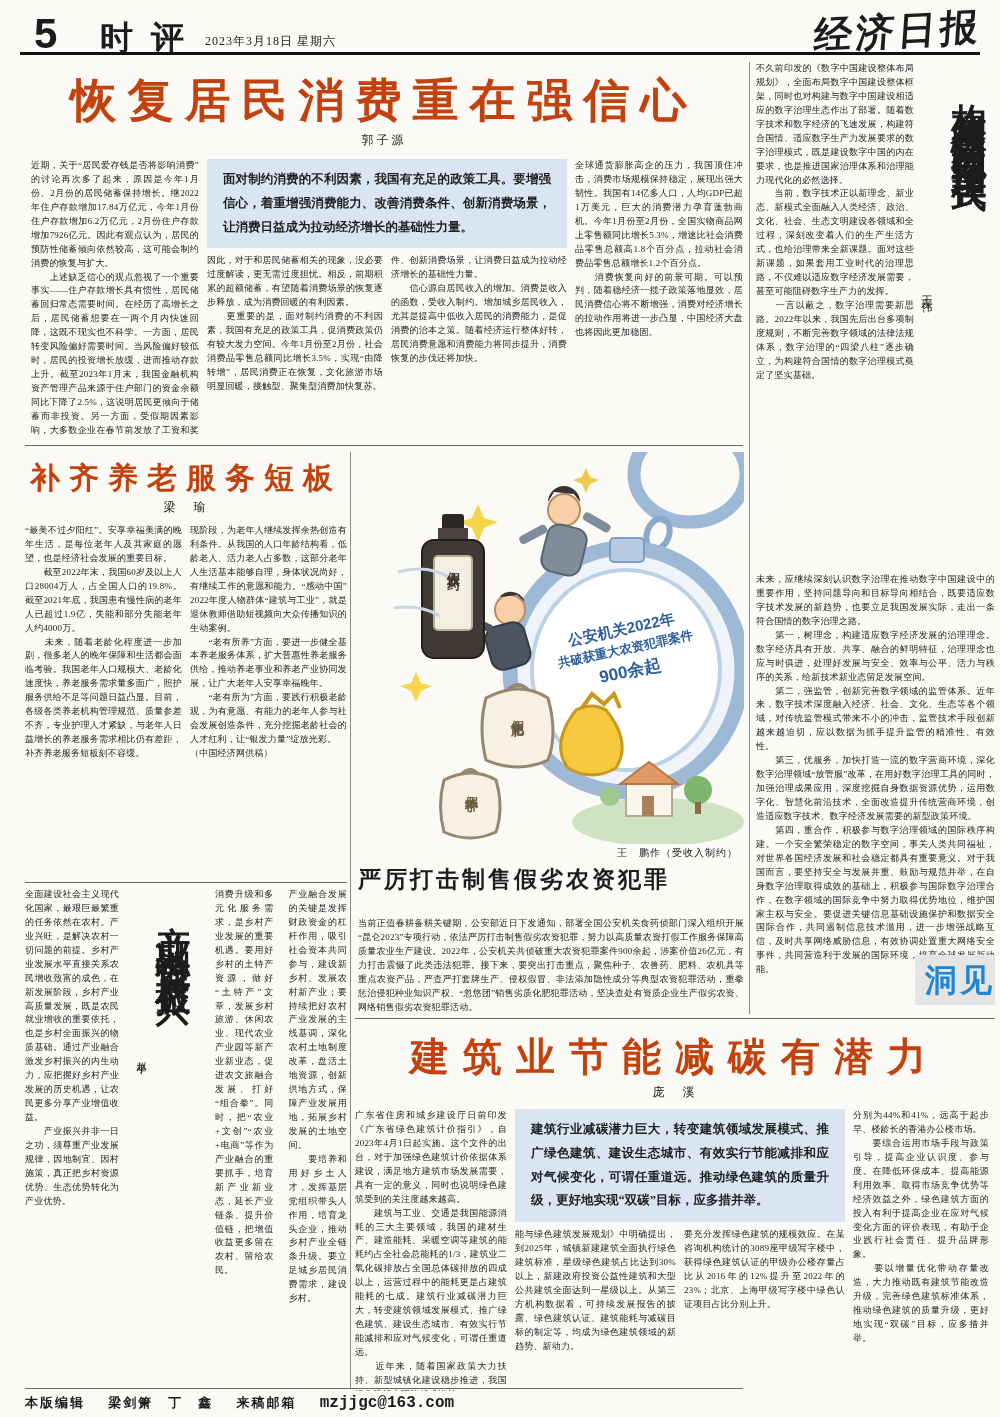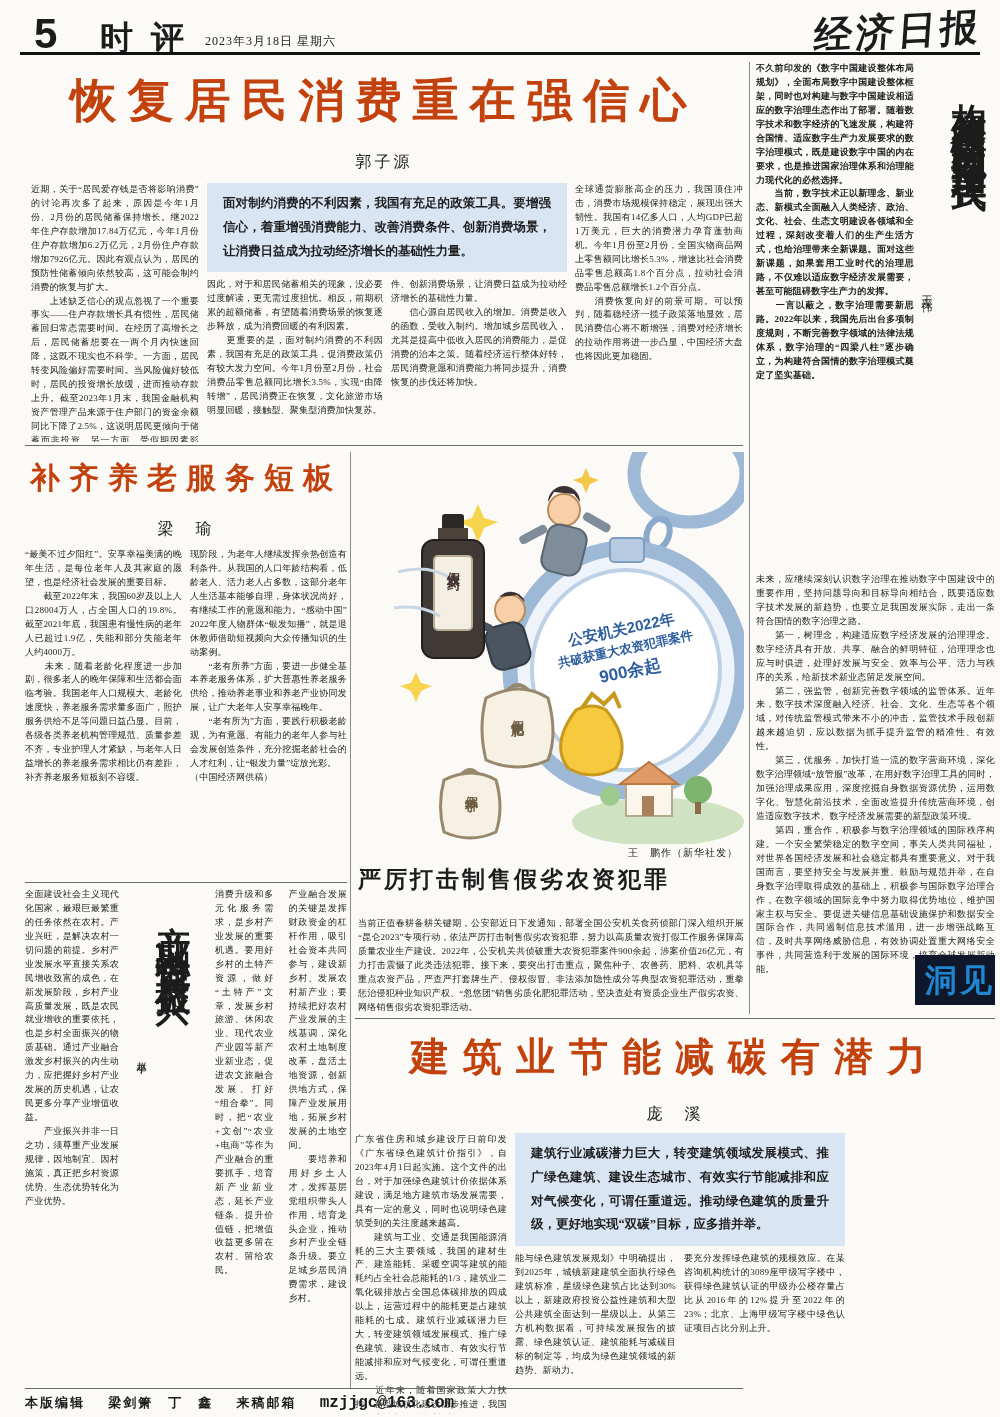--- a/index.html
+++ b/index.html
@@ -9,42 +9,42 @@
   
   .hdr-num{left:34px;top:10px;font-family:"Liberation Sans",sans-serif;font-size:42px;font-weight:900;}
   .hdr-section{left:100px;top:16px;font-family:"Liberation Sans",sans-serif;font-size:33px;font-weight:900;letter-spacing:18px;}
   .hdr-date{left:205px;top:33px;font-size:12px;letter-spacing:1px;}
   .masthead{right:18px;top:6px;font-size:38px;font-weight:900;font-family:"Liberation Serif",serif;transform:rotate(-3deg) skewX(-7deg);letter-spacing:4px;}
   .hdr-rule{left:20px;top:52px;width:960px;height:3px;background:#111;}
   
   .vrule{width:1px;background:#8a8a8a;}
   .hrule{height:1px;background:#6a6a6a;}
   .headline{font-family:"Liberation Sans",sans-serif;font-weight:900;text-align:center;color:#c2410c;}
-  .byline{text-align:center;font-size:16px;letter-spacing:3px;margin-top:20px;}
+  .byline{text-align:center;font-size:12px;letter-spacing:3px;margin-top:0;}
   .bodytext{font-size:9px;line-height:1.55;text-align:justify;white-space:pre-line;letter-spacing:.2px;color:#222;}
   .cols{display:flex;gap:8px;}
   .col{flex:1;overflow:hidden;}
   .hl-box{background:#d9e5f3;font-size:12.5px;font-weight:700;line-height:1.9;padding:9px 16px;text-align:justify;color:#1e1e1e;}
   
   #main-article{left:25px;top:62px;width:718px;height:380px;overflow:hidden;}
   #main-article .headline{font-size:46px;letter-spacing:11px;margin-top:8px;}
   #main-article .body{margin-top:10px;height:278px;justify-content:flex-end;}
   #main-article .c-side{width:168px;flex:none;}
   #main-article .mid{width:360px;flex:none;display:flex;flex-direction:column;gap:6px;overflow:hidden;}
   #main-article .mid .inner{flex:1;overflow:hidden;}
   
   #right-rail{left:756px;top:62px;width:239px;height:952px;overflow:hidden;}
   .rail-top{display:flex;gap:6px;height:505px;overflow:hidden;}
-  .rail-top .rail-text{width:158px;overflow:hidden;font-weight:bold;}
+  .rail-top .rail-text{width:158px;overflow:hidden;}
   .rail-titlewrap{position:relative;width:72px;}
   .v-title{writing-mode:vertical-rl;text-orientation:upright;font-family:"Liberation Sans",sans-serif;font-weight:900;}
   .rail-titlewrap .v-title{position:absolute;right:0;top:14px;font-size:35px;letter-spacing:6px;height:486px;}
   .rail-author{position:absolute;right:58px;top:225px;writing-mode:vertical-rl;text-orientation:upright;font-size:11px;letter-spacing:3px;}
   .rail-bottom{position:relative;margin-top:6px;height:436px;overflow:hidden;}
-  .dongjian{position:absolute;right:0;bottom:4px;background:#0f172a;padding:4px 0 2px 10px;font-family:"Liberation Sans",sans-serif;font-weight:900;font-size:32px;letter-spacing:3px;color:#1f86d2;}
+  .dongjian{position:absolute;right:0;bottom:4px;background:#e5e5e5;padding:4px 0 2px 10px;font-family:"Liberation Sans",sans-serif;font-weight:900;font-size:32px;letter-spacing:3px;color:#1f86d2;}
   
   #elderly{left:25px;top:452px;width:322px;height:424px;overflow:hidden;}
   #elderly .headline{font-size:30px;letter-spacing:9px;font-family:"Liberation Serif",serif;font-weight:900;margin-top:6px;}
   #elderly .body{margin-top:8px;height:340px;}
   
   #cartoon-block{left:358px;top:452px;width:386px;height:562px;overflow:hidden;}
   .cartoon{position:relative;width:386px;height:392px;}
   .cartoon .overlay{position:absolute;font-weight:700;}
   .circle-text{left:168px;top:168px;width:200px;transform:rotate(-12deg);text-align:center;color:#2b5d9f;font-family:"Liberation Sans",sans-serif;}
   .circle-text .l1{font-size:15px;}
@@ -132,21 +132,21 @@
     </div>
   </div>
 
   <div class="abs" id="elderly">
     <div class="headline">补齐养老服务短板</div>
     <div class="byline">梁　瑜</div>
     <div class="cols body">
       <div class="col bodytext">“最美不过夕阳红”。安享幸福美满的晚年生活，是每位老年人及其家庭的愿望，也是经济社会发展的重要目标。
 　　截至2022年末，我国60岁及以上人口28004万人，占全国人口的19.8%。截至2021年底，我国患有慢性病的老年人已超过1.9亿，失能和部分失能老年人约4000万。
 　　未来，随着老龄化程度进一步加剧，很多老人的晚年保障和生活都会面临考验。我国老年人口规模大、老龄化速度快，养老服务需求量多面广，照护服务供给不足等问题日益凸显。目前，各级各类养老机构管理规范、质量参差不齐，专业护理人才紧缺，与老年人日益增长的养老服务需求相比仍有差距，补齐养老服务短板刻不容缓。</div>
-      <div class="col bodytext">现阶段，为老年人继续发挥余热创造有利条件。从我国的人口年龄结构看，低龄老人、活力老人占多数，这部分老年人生活基本能够自理，身体状况尚好，有继续工作的意愿和能力。“感动中国”2022年度人物群体“银发知播”，就是退休教师借助短视频向大众传播知识的生动案例。
+      <div class="col bodytext">现阶段，为老年人继续发挥余热创造有利条件。从我国的人口年龄结构看，低龄老人、活力老人占多数，这部分老年人生活基本能够自理，身体状况尚好，有继续工作的意愿和能力。“感动中国”2022年度人物群体“建筑与工业”，就是退休教师借助短视频向大众传播知识的生动案例。
 　　“老有所养”方面，要进一步健全基本养老服务体系，扩大普惠性养老服务供给，推动养老事业和养老产业协同发展，让广大老年人安享幸福晚年。
 　　“老有所为”方面，要践行积极老龄观，为有意愿、有能力的老年人参与社会发展创造条件，充分挖掘老龄社会的人才红利，让“银发力量”绽放光彩。
 （中国经济网供稿）</div>
     </div>
   </div>
 
   <div class="abs" id="cartoon-block">
     <div class="cartoon">
       <svg width="386" height="392" viewBox="0 0 386 392">
 
@@ -214,21 +214,21 @@
       </svg>
       <div class="overlay circle-text">
         <div class="l1">公安机关2022年</div>
         <div class="l2">共破获重大农资犯罪案件</div>
         <div class="l3">900余起</div>
       </div>
       <div class="overlay v-label" style="left:86px;top:110px;">假农药</div>
       <div class="overlay v-label" style="left:150px;top:258px;color:#6b5d43;">假化肥</div>
       <div class="overlay v-label" style="left:104px;top:334px;color:#6b5d43;">假种子</div>
     </div>
-    <div class="cartoon-credit">王　鹏作（新华社发）</div>
+    <div class="cartoon-credit">王　鹏作（受收入制约）</div>
     <div class="caption-title">严厉打击制售假劣农资犯罪</div>
     <div class="caption-body bodytext">
       <span>当前正值春耕备耕关键期，公安部近日下发通知，部署全国公安机关食药侦部门深入组织开展“昆仑2023”专项行动，依法严厉打击制售假劣农资犯罪，努力以高质量农资打假工作服务保障高质量农业生产建设。2022年，公安机关共侦破重大农资犯罪案件900余起，涉案价值26亿元，有力打击震慑了此类违法犯罪。接下来，要突出打击重点，聚焦种子、农兽药、肥料、农机具等重点农资产品，严查严打套牌生产、侵权假冒、非法添加隐性成分等典型农资犯罪活动，重拳惩治侵犯种业知识产权、“忽悠团”销售劣质化肥犯罪活动，坚决查处有资质企业生产假劣农资、网络销售假劣农资犯罪活动。</span>
       
     </div>
   </div>
 
   <div class="abs" id="industry">
     <div class="c1 bodytext">全面建设社会主义现代化国家，最艰巨最繁重的任务依然在农村。产业兴旺，是解决农村一切问题的前提。乡村产业发展水平直接关系农民增收致富的成色，在新发展阶段，乡村产业高质量发展，既是农民就业增收的重要依托，也是乡村全面振兴的物质基础。通过产业融合激发乡村振兴的内生动力，应把握好乡村产业发展的历史机遇，让农民更多分享产业增值收益。
 　　产业振兴并非一日之功，须尊重产业发展规律，因地制宜、因村施策，真正把乡村资源优势、生态优势转化为产业优势。</div>
@@ -248,20 +248,23 @@
       <div class="col c-first bodytext">广东省住房和城乡建设厅日前印发《广东省绿色建筑计价指引》，自2023年4月1日起实施。这个文件的出台，对于加强绿色建筑计价依据体系建设，满足地方建筑市场发展需要，具有一定的意义，同时也说明绿色建筑受到的关注度越来越高。
 　　建筑与工业、交通是我国能源消耗的三大主要领域，我国的建材生产、建造能耗、采暖空调等建筑的能耗约占全社会总能耗的1/3，建筑业二氧化碳排放占全国总体碳排放的四成以上，运营过程中的能耗更是占建筑能耗的七成。建筑行业减碳潜力巨大，转变建筑领域发展模式、推广绿色建筑、建设生态城市、有效实行节能减排和应对气候变化，可谓任重道远。
 　　近年来，随着国家政策大力扶持、新型城镇化建设稳步推进，我国绿色建筑实现跨越式增长。</div>
       <div class="mid">
         <div class="hl-box">建筑行业减碳潜力巨大，转变建筑领域发展模式、推广绿色建筑、建设生态城市、有效实行节能减排和应对气候变化，可谓任重道远。推动绿色建筑的质量升级，更好地实现“双碳”目标，应多措并举。</div>
         <div class="cols inner">
           <div class="col bodytext">能与绿色建筑发展规划》中明确提出，到2025年，城镇新建建筑全面执行绿色建筑标准，星级绿色建筑占比达到30%以上，新建政府投资公益性建筑和大型公共建筑全面达到一星级以上。从第三方机构数据看，可持续发展报告的披露、绿色建筑认证、建筑能耗与减碳目标的制定等，均成为绿色建筑领域的新趋势、新动力。</div>
           <div class="col bodytext">要充分发挥绿色建筑的规模效应。在某咨询机构统计的3089座甲级写字楼中，获得绿色建筑认证的甲级办公楼存量占比从2016年的12%提升至2022年的23%；北京、上海甲级写字楼中绿色认证项目占比分别上升。</div>
         </div>
       </div>
+      <div class="col c-last bodytext">分别为44%和41%，远高于起步早、楼龄长的香港办公楼市场。
+　　要综合运用市场手段与政策引导，提高企业认识度、参与度。在降低环保成本、提高能源利用效率、取得市场竞争优势等经济效益之外，绿色建筑方面的投入有利于提高企业在应对气候变化方面的评价表现，有助于企业践行社会责任、提升品牌形象。
+　　要以增量优化带动存量改造，大力推动既有建筑节能改造升级，完善绿色建筑标准体系，推动绿色建筑的质量升级，更好地实现“双碳”目标，应多措并举。</div>
     </div>
   </div>
 
   <div class="abs hrule" id="footer-rule"></div>
   <div class="abs" id="footer">
     <span class="part">本版编辑</span>
     <span class="part">梁剑箫　丁　鑫</span>
     <span class="part">来稿邮箱</span>
     <span class="part email">mzjjgc@163.com</span>
   </div>

